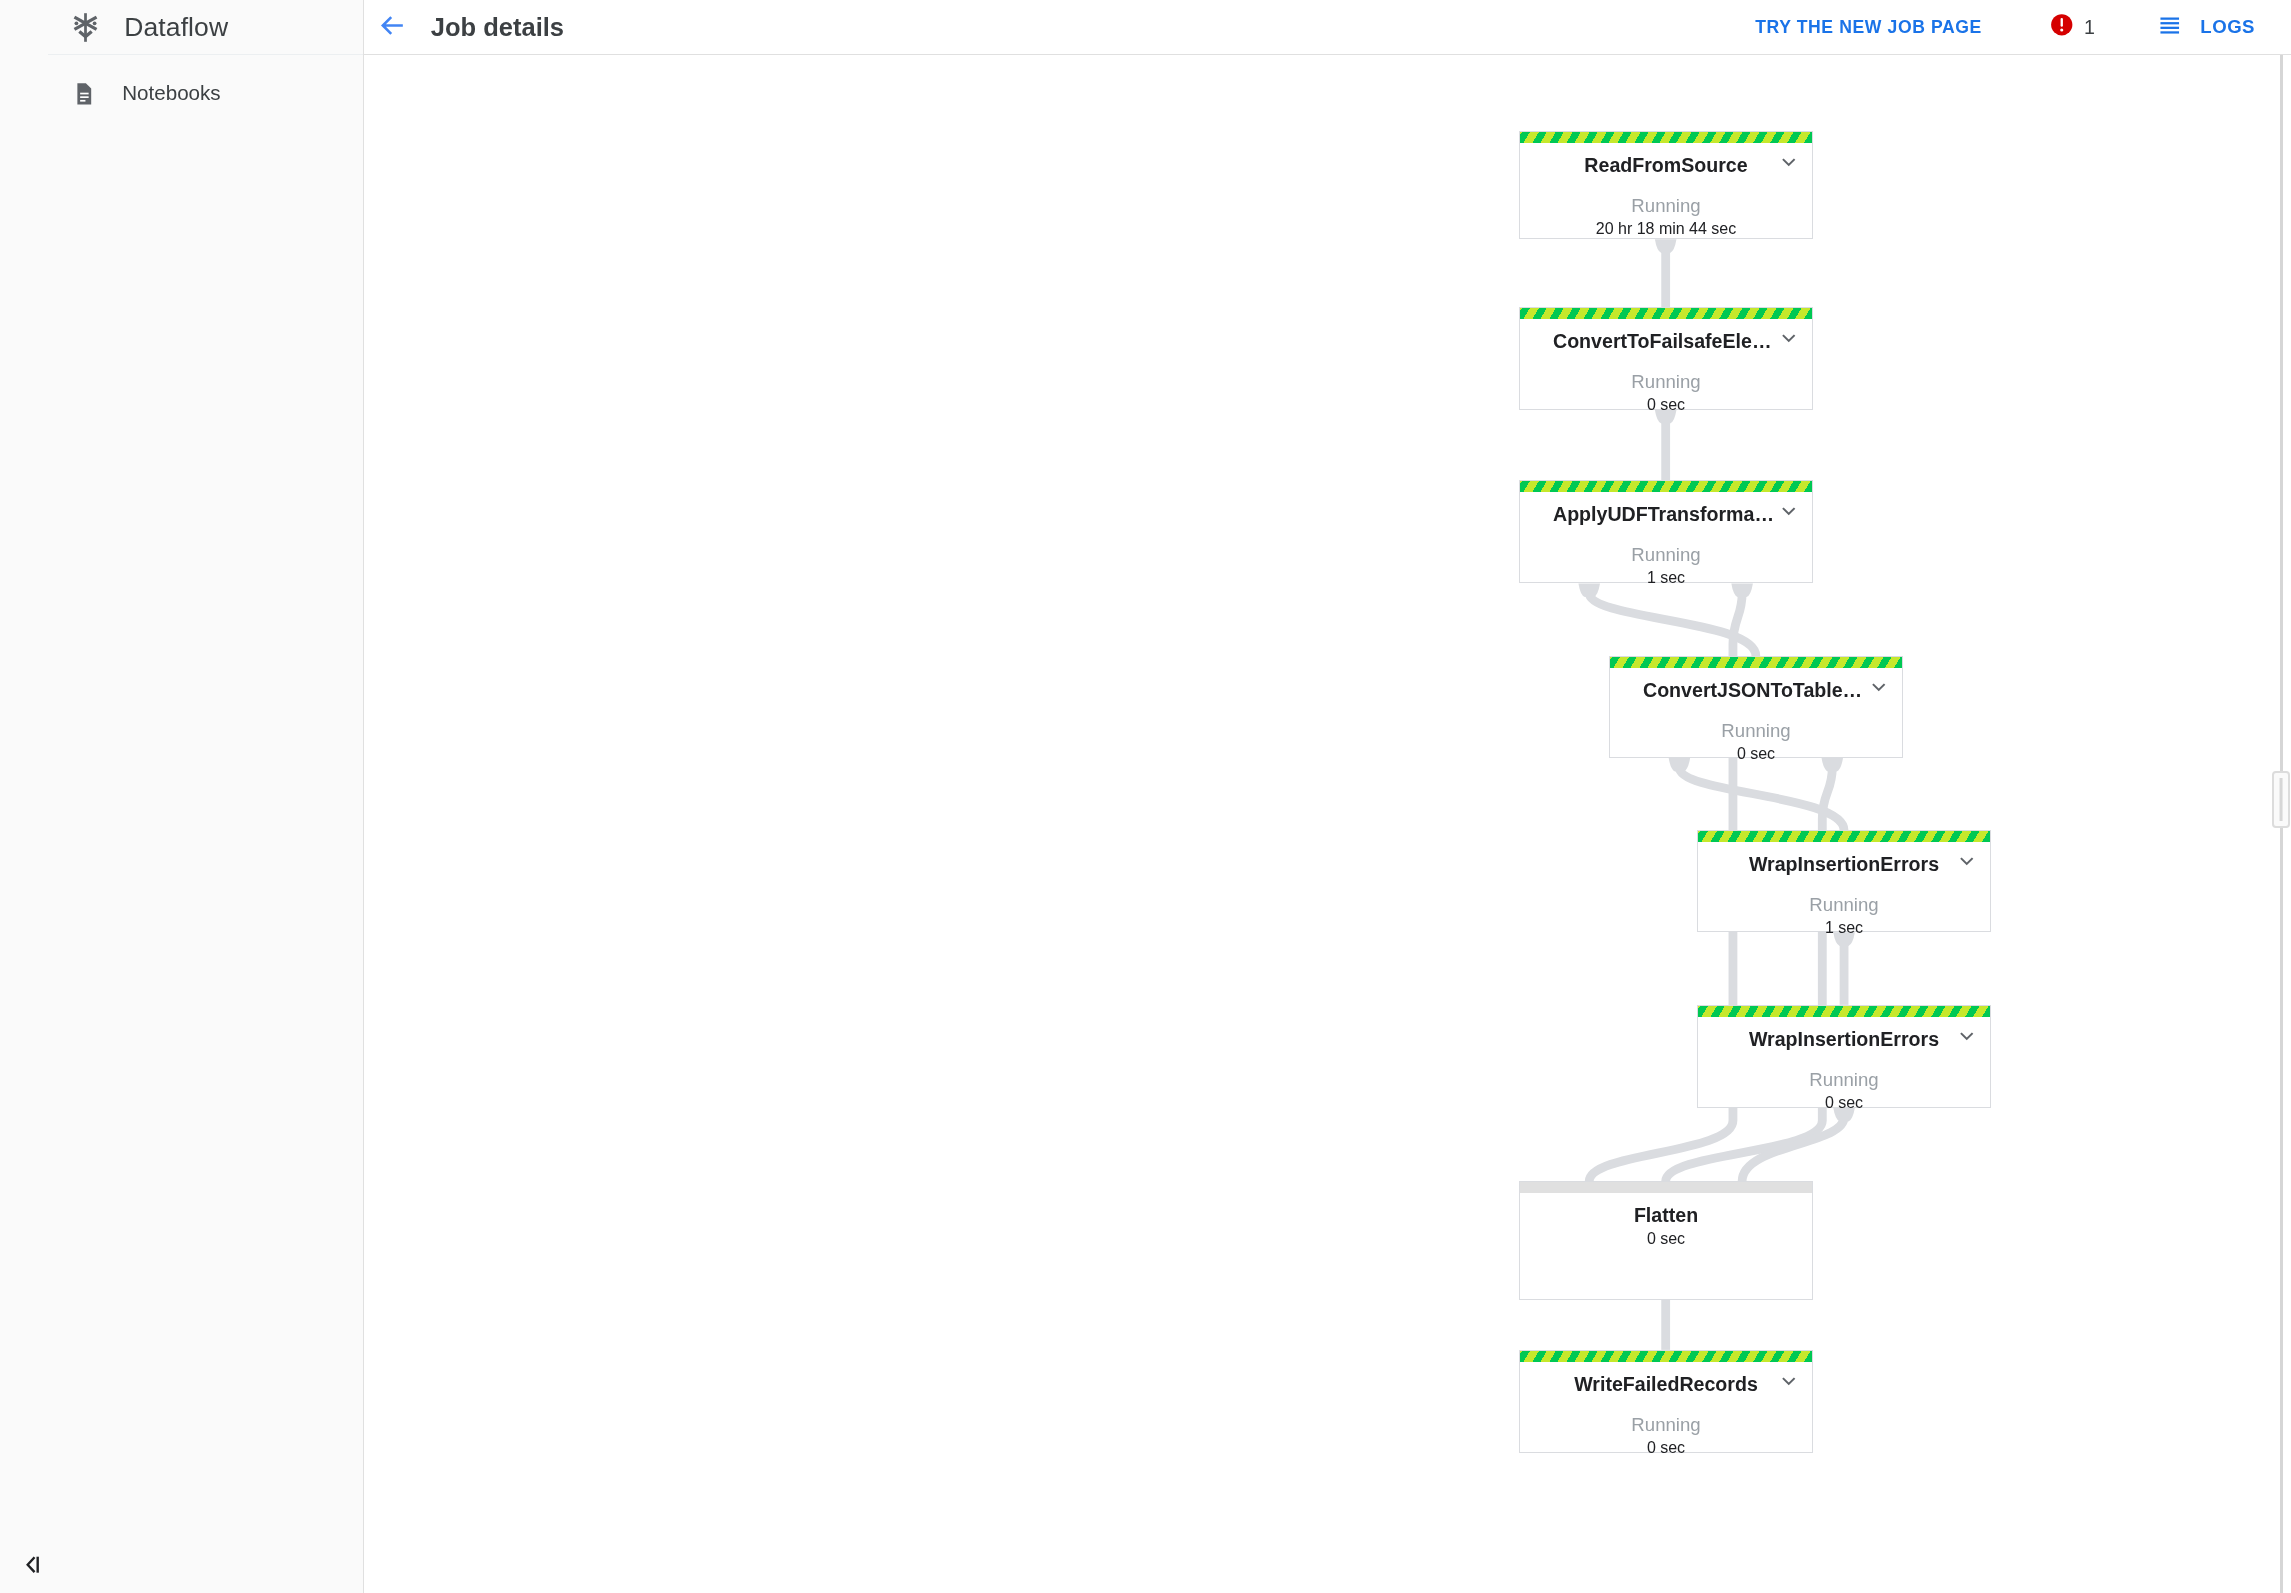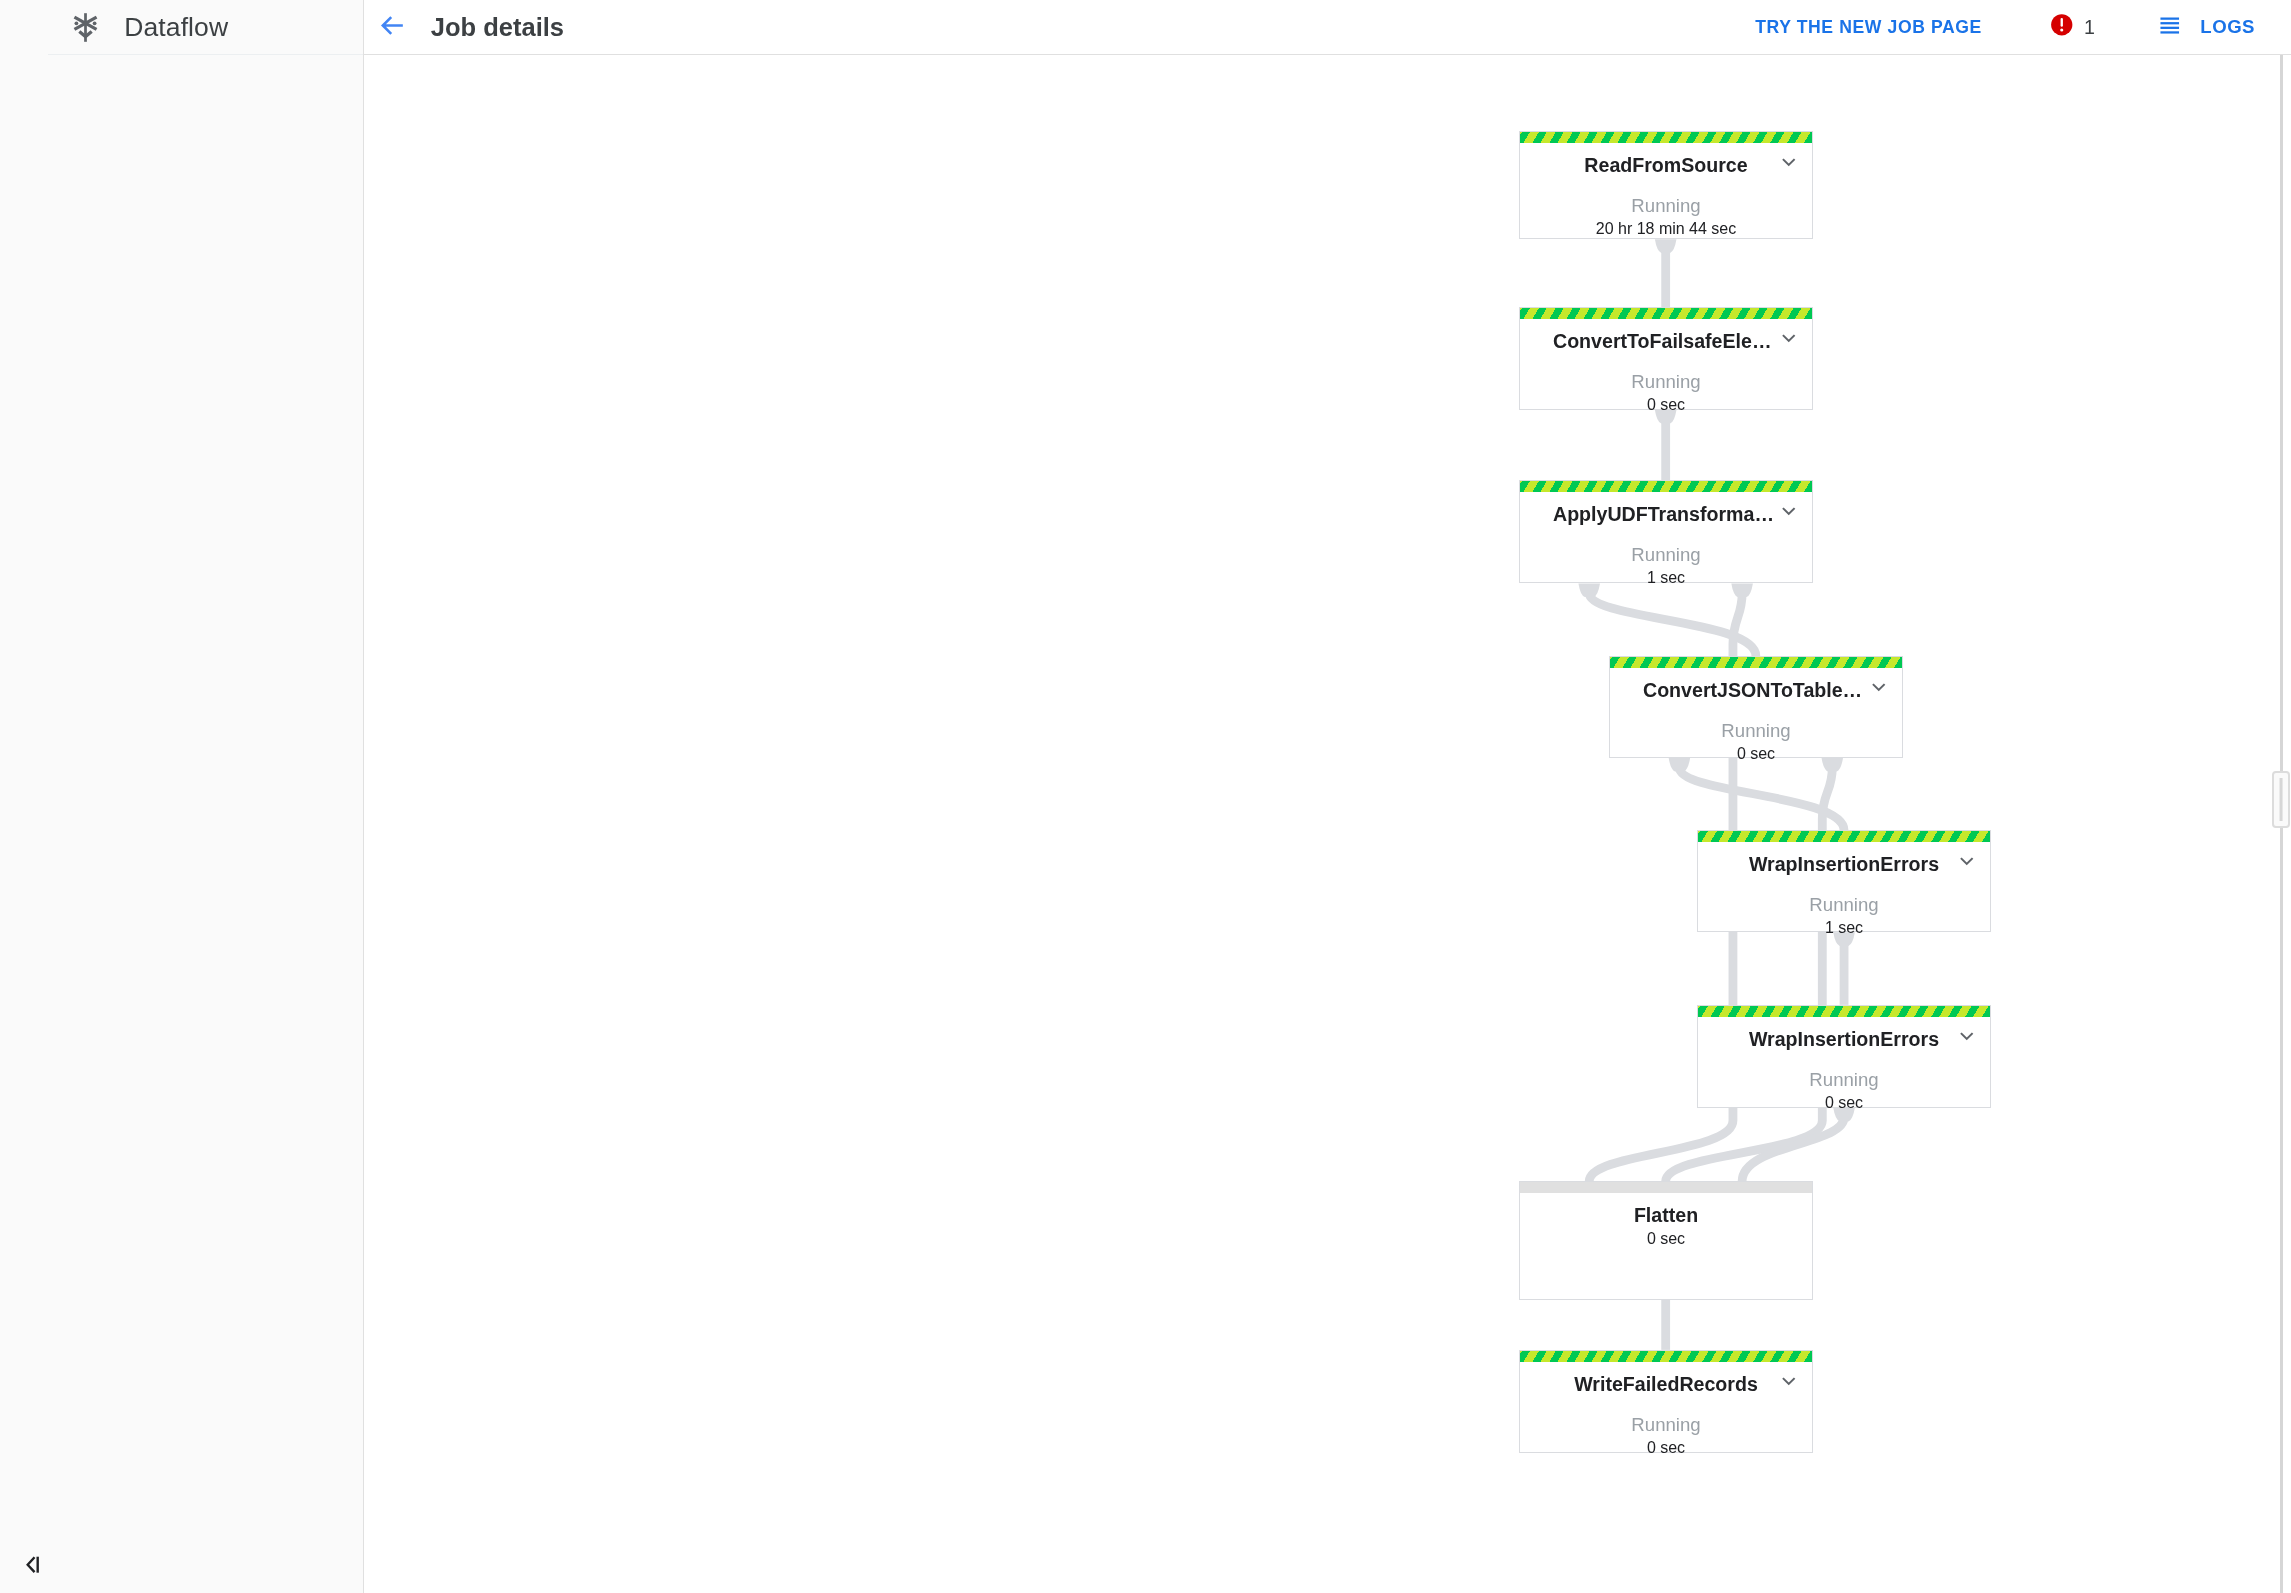--- a/index.html
+++ b/index.html
@@ -107,20 +107,31 @@
           <circle cx="6.4" cy="9.4" r="1.15" fill="#5f6368" stroke="none"></circle>
           <circle cx="12" cy="9.4" r="1.15" fill="#5f6368" stroke="none"></circle>
           <circle cx="17.6" cy="9.4" r="1.15" fill="#5f6368" stroke="none"></circle>
         </svg>
       </span>
       <span class="brand-title">Dataflow</span>
     </div>
 
     <nav class="nav">
 
+      <div class="nav-item">
+        <span class="nav-ico">
+          <svg width="25.5" height="25.5" viewBox="0 0 24 24">
+            <path d="M6 2h8l5 5v15H6z" fill="#5f6368"></path>
+            <rect x="8.6" y="11" width="8" height="1.6" fill="#fff"></rect>
+            <rect x="8.6" y="14.4" width="8" height="1.6" fill="#fff"></rect>
+            <rect x="8.6" y="17.8" width="5" height="1.6" fill="#fff"></rect>
+          </svg>
+        </span>
+        <span class="nav-label">Notebooks</span>
+      </div>
     </nav>
 
     <div class="collapse-btn">
       <span>
         <svg width="27.4" height="27.4" viewBox="0 0 24 24">
           <path d="M14.5 5.5 L8.5 12 L14.5 18.5" fill="none" stroke="#202124" stroke-width="2.1"></path>
           <rect x="16.2" y="5" width="2.1" height="14" fill="#202124"></rect>
         </svg>
       </span>
     </div>

